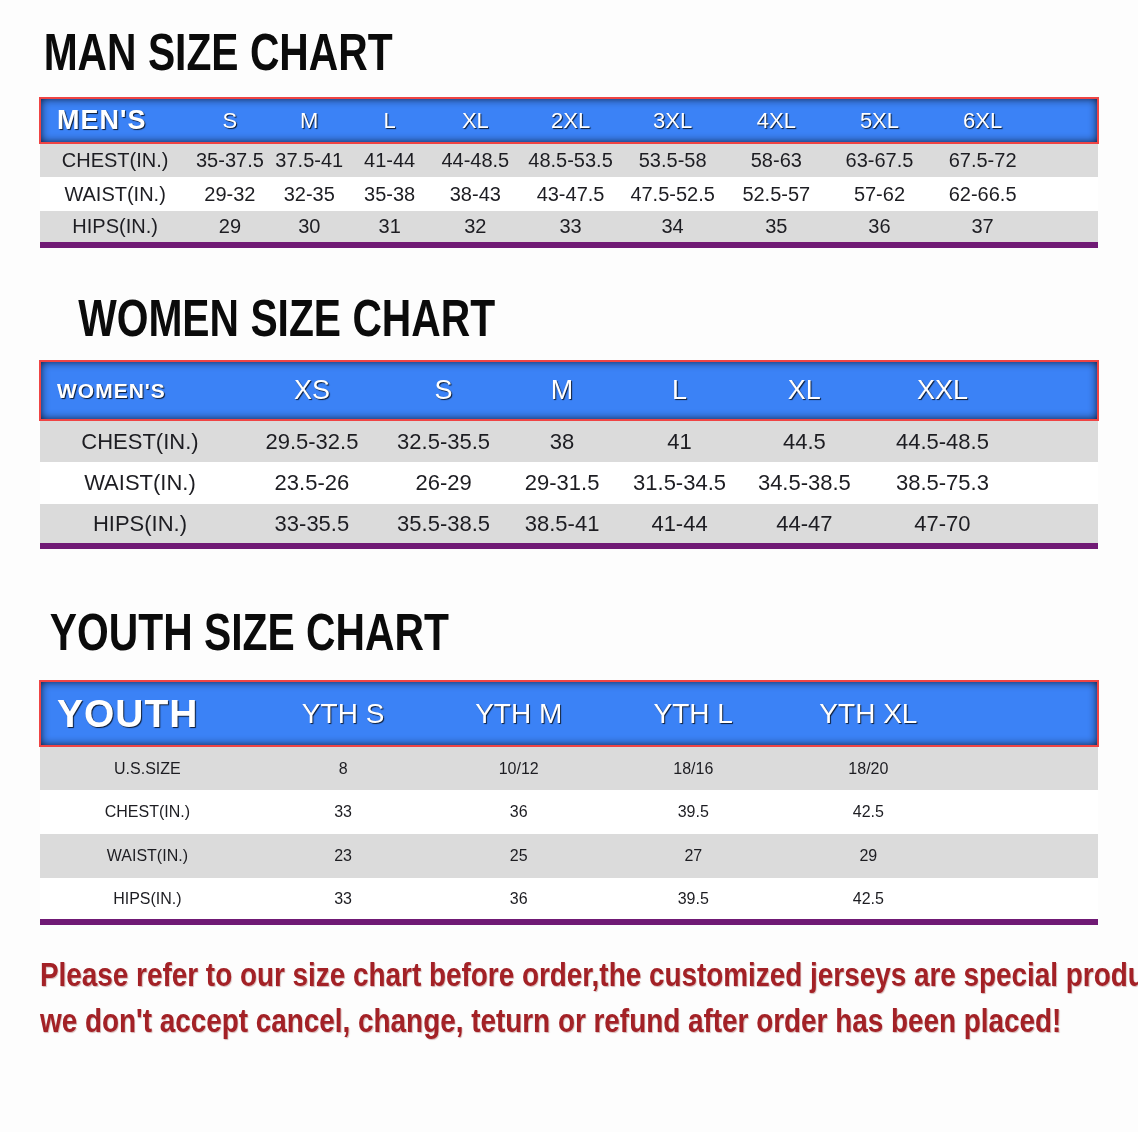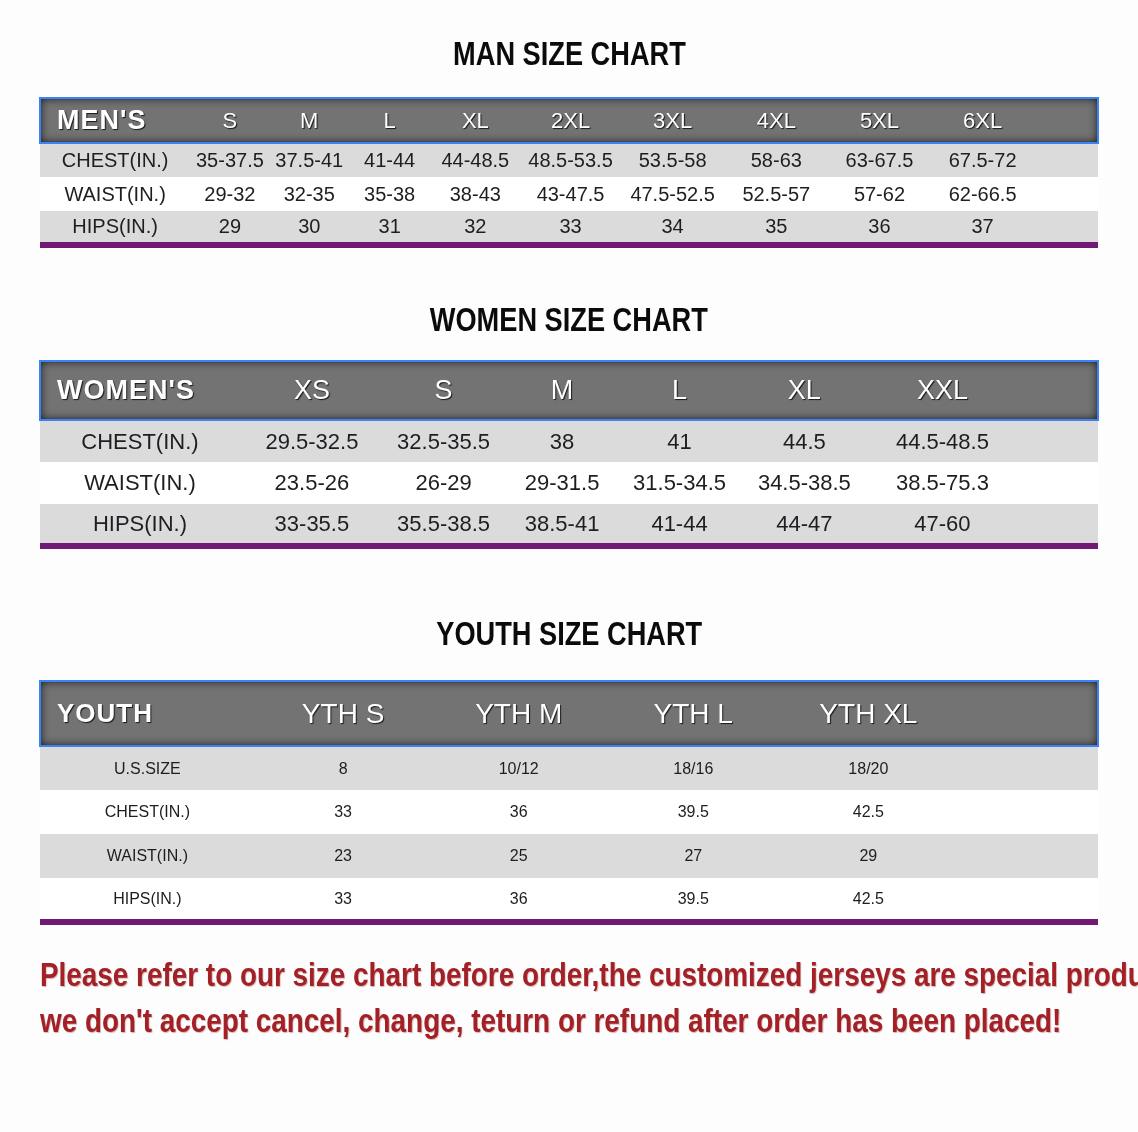--- a/index.html
+++ b/index.html
@@ -26,44 +26,44 @@
   }
   .banner-text {
     font-size:84px;
     line-height:1;
     color:#151310;
     letter-spacing:2px;
     text-shadow: 3px 3px 4px rgba(60,30,0,.45);
   }
   
   .sec-title {
-    margin:12px; text-align:center;
-    font-size:34px; line-height:54px;
+    margin:0; 
+    font-size:51px; line-height:54px;
     color:#0b0b0b;
   }
   .sec-title .condensed { transform:scaleX(.8); letter-spacing:0; }
   #men-title   { margin-top:26px; }
-  #women-title { margin-top:44px; }
+  #women-title { margin-top:44px;padding-left:26px; }
   #youth-title { margin-top:57px; }
 
   
   table {
     width:1060px;
     margin-left:39px;
     border-collapse:collapse;
     table-layout:fixed;
   }
   table.men   { margin-top:17px; }
   table.women { margin-top:14px; }
   table.youth { margin-top:20px; }
 
   thead tr {
-    background:#737373;
+    background:#3b82f6;
     color:#ffffff;
-    border:2px solid #3b82f6;
+    border:2px solid #ef4444;
     box-shadow: inset 0 0 10px rgba(0,0,0,.9);
   }
   thead th {
     font-weight:normal;
     text-align:center;
     text-shadow:1px 1px 1px rgba(0,0,0,.8);
   }
   thead th.lbl {
     text-align:left;
     padding-left:16px;
@@ -76,25 +76,25 @@
   }
   tbody tr:nth-child(odd) { background:#dbdbdb; }
   tbody tr:nth-child(even){ background:#ffffff; }
   tbody tr:last-child { border-bottom:6px solid #701a75; }
 
   table.men   thead tr { height:45px; font-size:22px; }
   table.men   thead th.lbl { font-size:27px; }
   table.men   tbody tr { height:34px; font-size:20px; }
 
   table.women thead tr { height:59px; font-size:27px; }
-  table.women thead th.lbl { font-size:27px; }
+  table.women thead th.lbl { font-size:21px; }
   table.women tbody tr { height:42px; font-size:22px; }
 
   table.youth thead tr { height:65px; font-size:28px; }
-  table.youth thead th.lbl { font-size:26px; }
+  table.youth thead th.lbl { font-size:39px; }
   table.youth tbody tr { height:44px; font-size:16px; }
 
   
   .note {
     margin:26px 0 0 40px;
     color:#A32126;
   }
   .note-line {
     line-height:46px;
     font-size:34px;
@@ -239,21 +239,21 @@
           <td>38.5-75.3</td>
           <td></td>
         </tr>
         <tr>
           <td>HIPS(IN.)</td>
           <td>33-35.5</td>
           <td>35.5-38.5</td>
           <td>38.5-41</td>
           <td>41-44</td>
           <td>44-47</td>
-          <td>47-60</td>
+          <td>47-70</td>
           <td></td>
         </tr>
       </tbody>
     </table>
   </section>
 
   <section>
     <h2 class="sec-title" id="youth-title">
       <span class="condensed">YOUTH SIZE CHART</span>
     </h2>

